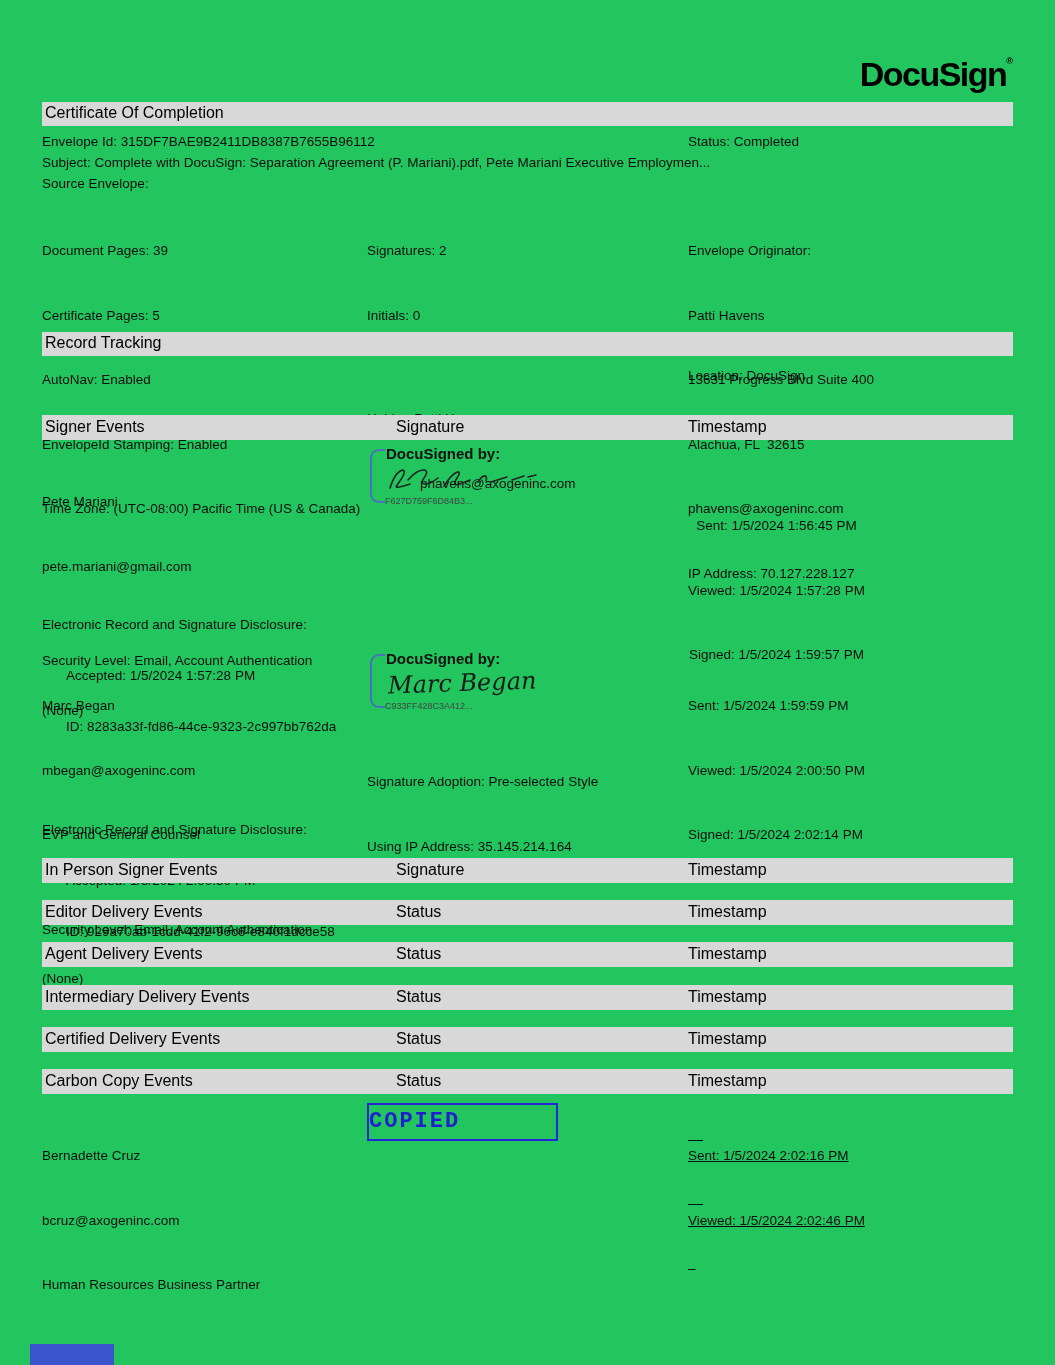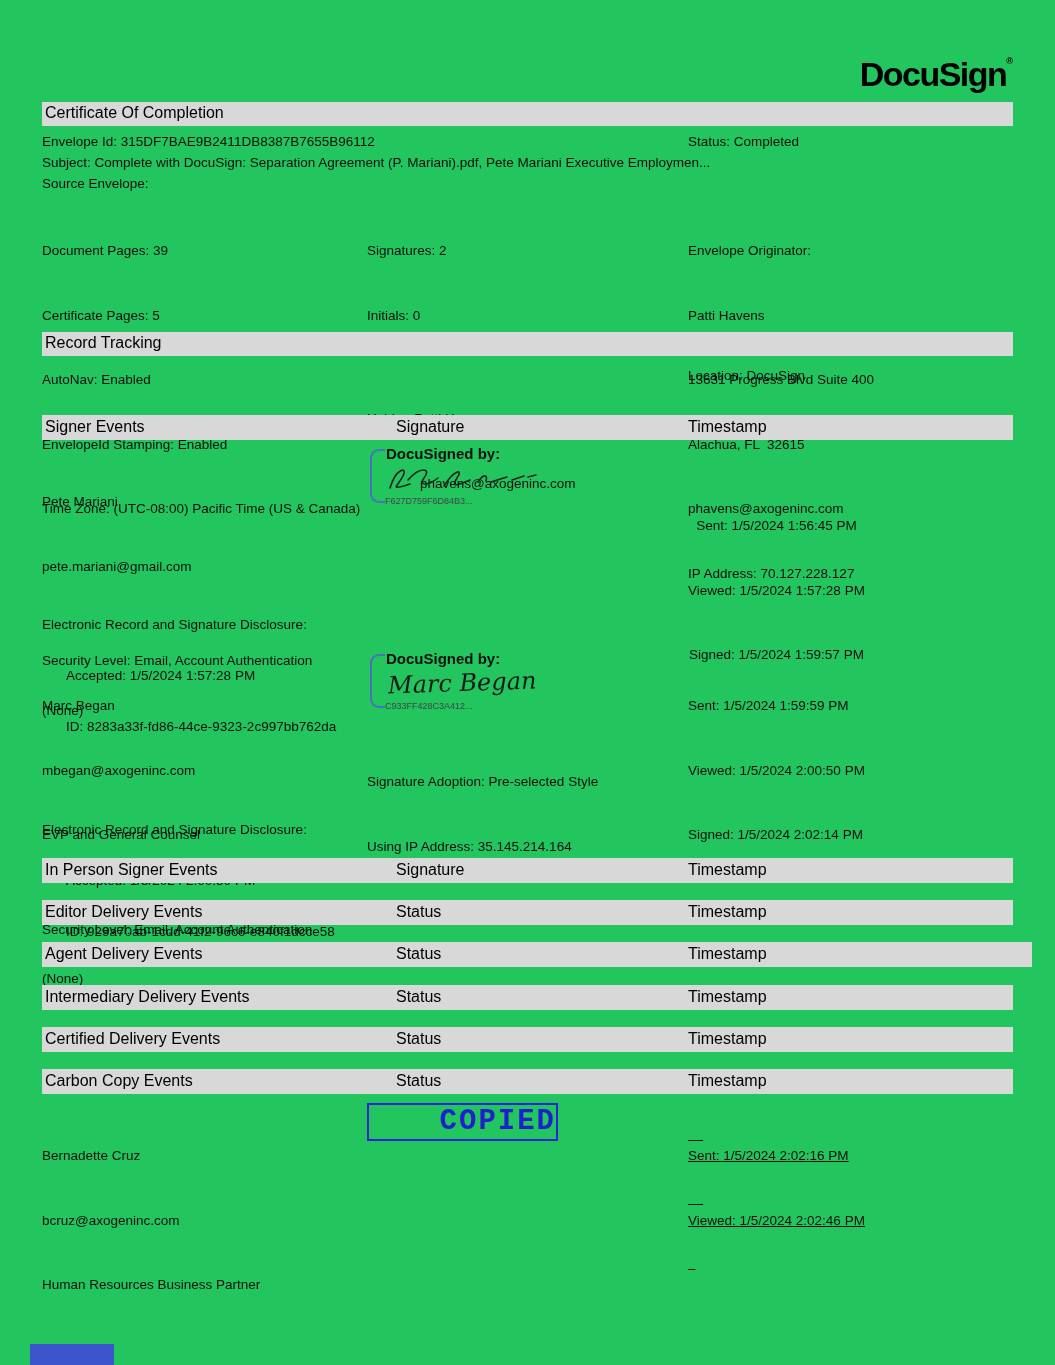--- a/index.html
+++ b/index.html
@@ -20,22 +20,22 @@
   .logo sup{font-size:9px;letter-spacing:0;vertical-align:22px;}
   .ind-1{padding-left:46px;}
   .ind-2{padding-left:53px;}
   .ind-3{padding-left:24px;}
   .sig-widget{position:absolute;width:175px;}
   .sig-bracket{position:absolute;left:0;top:4px;width:13px;height:50px;border:2px solid #4a72b8;border-right:none;border-radius:9px 0 0 9px;}
   .sig-by{margin-left:16px;font-size:15px;font-weight:bold;color:#111;}
   .sig-area{margin-left:10px;height:34px;}
   .sig-id{margin-left:15px;font-size:9px;color:#444;}
   .sig-script{font-family:"DejaVu Serif", serif;font-style:italic;font-size:24px;color:#1a1a1a;transform:rotate(-2deg);display:inline-block;margin-left:8px;margin-top:2px;white-space:nowrap;}
-  .stamp{position:absolute;left:367px;top:1103px;width:191px;height:38px;border:2px solid #2626d8;box-sizing:border-box;text-align:right;
-         font-family:"Liberation Mono", monospace;font-weight:bold;font-size:29px;letter-spacing:2px;color:#1f1fd0;line-height:34px;}
+  .stamp{position:absolute;left:367px;top:1103px;width:191px;height:38px;border:2px solid #2626d8;box-sizing:border-box;text-align:left;
+         font-family:"Liberation Mono", monospace;font-weight:bold;font-size:22px;letter-spacing:2px;color:#1f1fd0;line-height:34px;}
   .bottom-bar{position:absolute;left:30px;top:1344px;width:84px;height:21px;background:#3c55cd;}
 </style>
 </head>
 <body>
 
 <div class="page">
 
   <div class="logo"><span>DocuSign</span><sup>®</sup></div>
 
   <div class="banner banner-1" style="top:102px;">
@@ -146,21 +146,21 @@
   <div class="banner banner-3" style="top:858px;">
     <span class="b-text c1">In Person Signer Events</span>
     <span class="b-text c2">Signature</span>
     <span class="b-text c3">Timestamp</span>
   </div>
   <div class="banner banner-3" style="top:900px;">
     <span class="b-text c1">Editor Delivery Events</span>
     <span class="b-text c2">Status</span>
     <span class="b-text c3">Timestamp</span>
   </div>
-  <div class="banner banner-3" style="top:942px;padding-left:19px;">
+  <div class="banner banner-3" style="top:942px;">
     <span class="b-text c1">Agent Delivery Events</span>
     <span class="b-text c2">Status</span>
     <span class="b-text c3">Timestamp</span>
   </div>
   <div class="banner banner-3" style="top:985px;">
     <span class="b-text c1">Intermediary Delivery Events</span>
     <span class="b-text c2">Status</span>
     <span class="b-text c3">Timestamp</span>
   </div>
   <div class="banner banner-3" style="top:1027px;">

